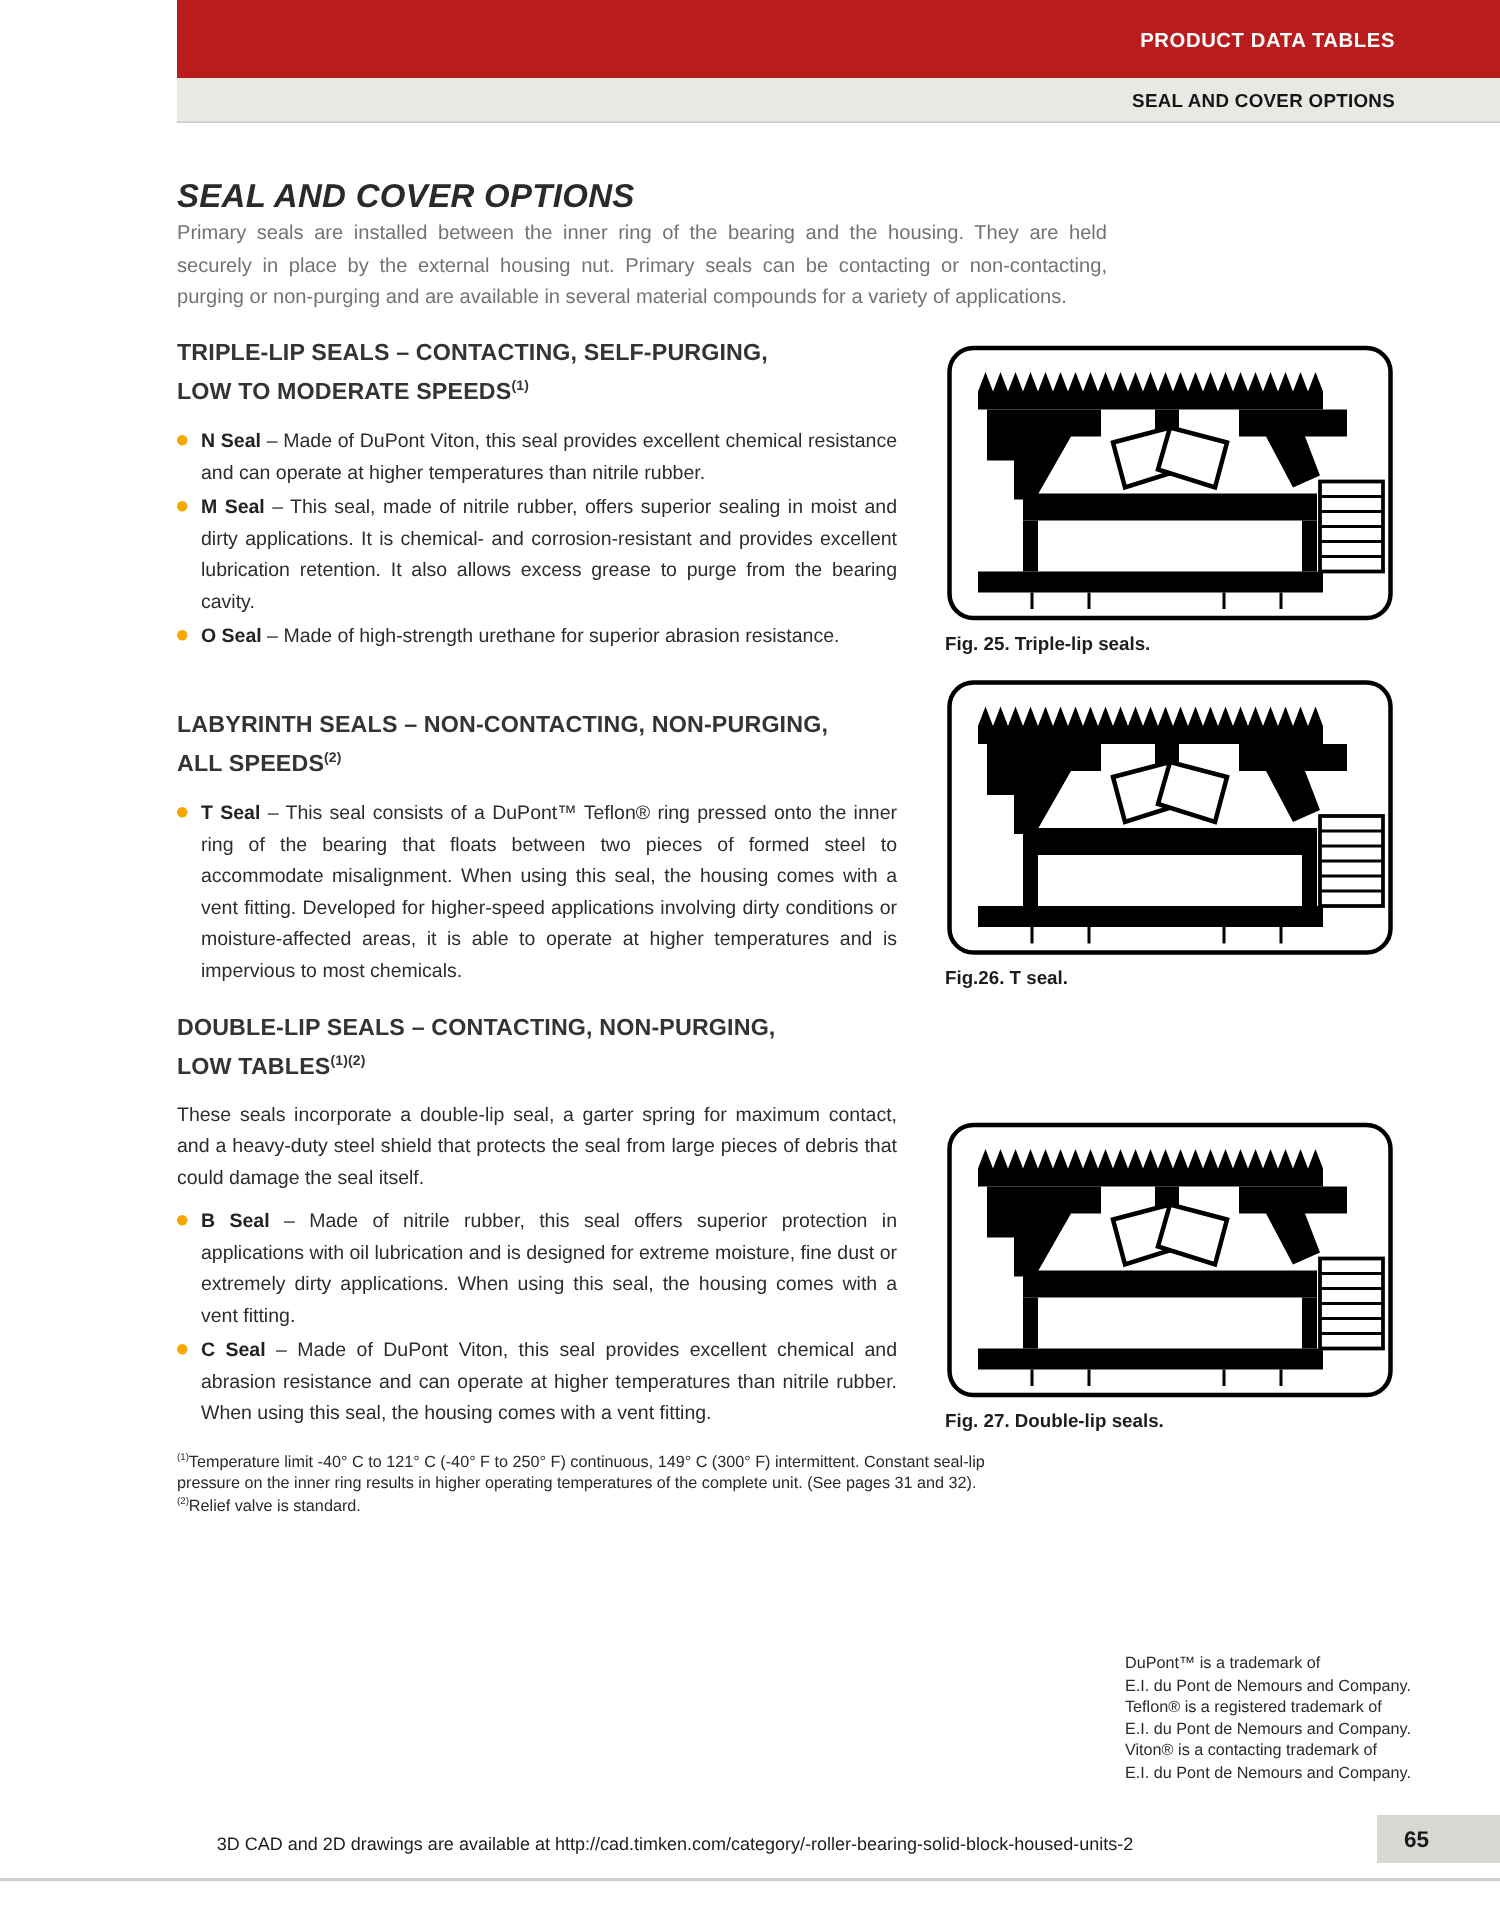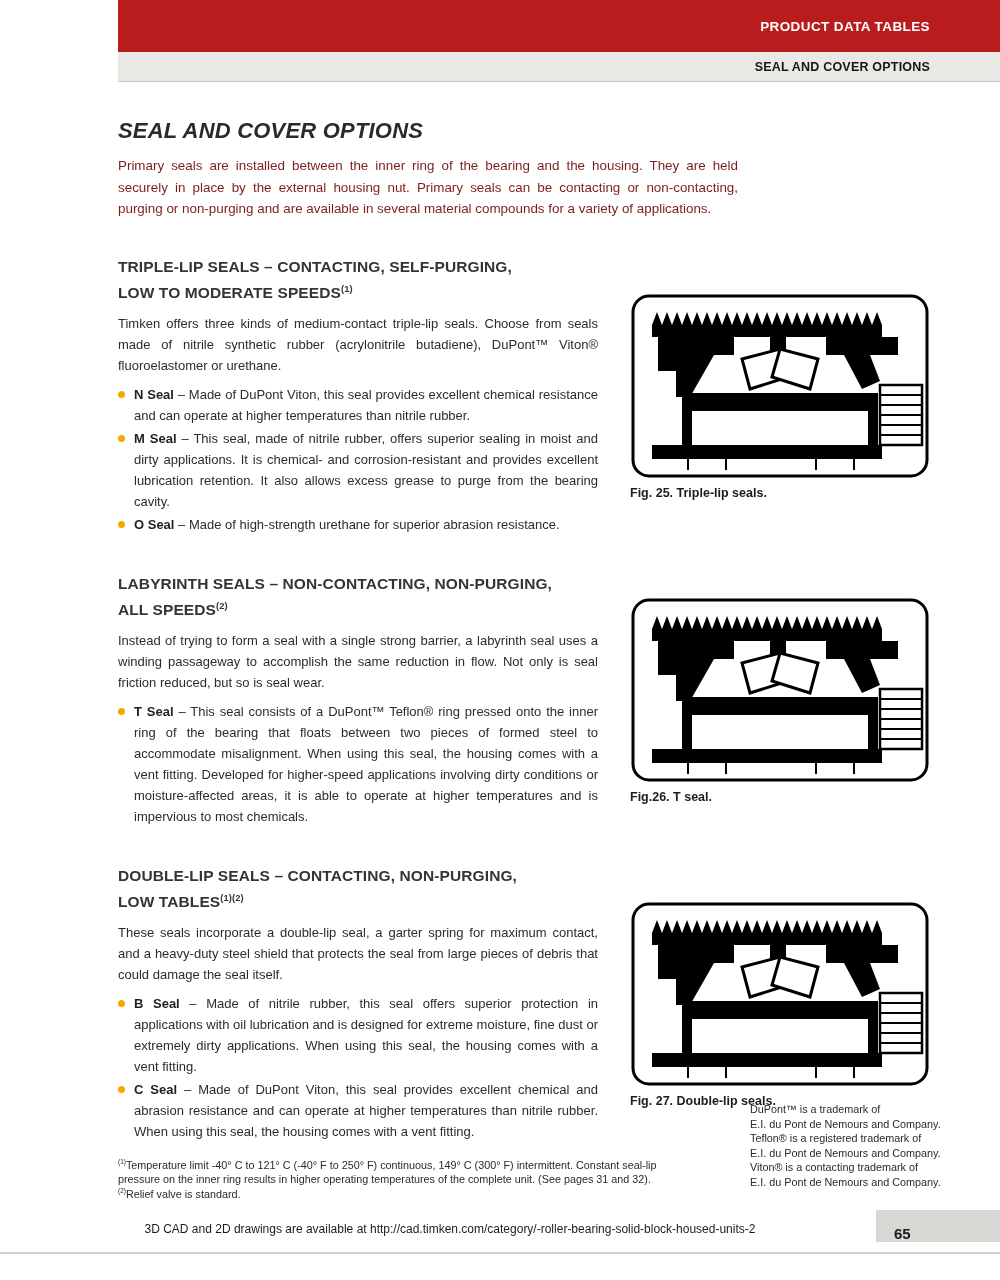--- a/index.html
+++ b/index.html
@@ -24,23 +24,23 @@
     position:absolute; left:118px; right:0; top:52px; height:30px;
     background:#e9e8e5; border-bottom:1px solid #c9c8c5;
     display:flex; align-items:center; justify-content:flex-end; padding-right:70px;
   }
   .gray-bar .bar-text { color:#161616; font-weight:bold; font-size:12.5px; letter-spacing:.2px; }
 
   
   .content { position:absolute; top:100px; left:118px; width:812px; }
   h1.title { font-style:italic; font-weight:bold; font-size:22px; color:#2a2a2a; margin-top:18px; letter-spacing:.2px; }
   h2.subtitle { font-weight:bold; font-size:18px; color:#1e1e1e; margin-top:6px; }
-  p.intro { margin-top:11px; width:620px; font-size:13.4px; line-height:21.5px; text-align:justify; color:#7f1d1d; }
-
-  .section { display:flex; align-items:center; margin-top:34px; }
+  p.intro { width:620px; font-size:13.4px; line-height:21.5px; text-align:justify; color:#737373; }
+
+  .section { display:flex; align-items:flex-end; margin-top:14px; }
   .text-col { width:480px; }
   .fig-col { width:300px; margin-left:32px; margin-top:2px; }
 
   h3.sec-heading { font-size:15.5px; line-height:26px; font-weight:bold; color:#343434; letter-spacing:.1px; }
   h3.sec-heading sup, .fn sup { font-size:60%; vertical-align:super; line-height:0; }
   .sec-body { margin-top:7px; font-size:13px; line-height:21px; text-align:justify; color:#2c2c2c; }
 
   ul.bullets { list-style:none; margin-top:8px; }
   ul.bullets li { position:relative; padding-left:16px; font-size:13px; line-height:21px; text-align:justify; margin-bottom:2px; color:#2c2c2c; }
   .dot { position:absolute; left:0; top:7px; width:7px; height:7px; border-radius:50%; background:#f6a800; }
@@ -56,22 +56,22 @@
     position:absolute; left:750px; top:1102px; width:200px;
     font-size:10.8px; line-height:14.5px; color:#2a2a2a;
   }
 
   
   .footer-note {
     position:absolute; left:0; top:1222px; width:900px;
     text-align:center; font-weight:normal; font-size:12px; color:#1c1c1c;
   }
   .page-number-box {
-    position:absolute; right:0; top:1210px; width:124px; height:32px;
-    background:#d8d7d4; display:flex; align-items:flex-end; padding-left:18px;
+    position:absolute; right:0; top:1210px; width:82px; height:32px;
+    background:#d8d7d4; display:flex; align-items:center; padding-left:18px;
   }
   .page-number-box .num { font-weight:bold; font-size:15px; color:#1a1a1a; }
   .bottom-rule { position:absolute; left:0; top:1252px; width:1000px; height:2px; background:#cfcecb; }
 </style>
 </head>
 <body>
 
 <svg width="0" height="0" style="position:absolute" aria-hidden="true">
   <symbol id="bearing-xsec" viewBox="0 0 300 186">
     <rect x="3" y="3" width="294" height="180" rx="16" fill="#ffffff" stroke="#000" stroke-width="3"></rect>
@@ -118,21 +118,20 @@
   <div class="content">
     <h1 class="title">SEAL AND COVER OPTIONS</h1>
     <p class="intro">Primary seals are installed between the inner ring of the bearing and the housing. They are held securely in place by the external housing nut. Primary seals can be contacting or non-contacting, purging or non-purging and are available in several material compounds for a variety of applications.</p>
 
     <div class="section">
       <div class="text-col">
         <h3 class="sec-heading">
           <span>TRIPLE-LIP SEALS – CONTACTING, SELF-PURGING,</span><br>
           <span>LOW TO MODERATE SPEEDS</span><sup>(1)</sup>
         </h3>
-        <p class="sec-body">Timken offers three kinds of medium-contact triple-lip seals. Choose from seals made of nitrile synthetic rubber (acrylonitrile butadiene), DuPont™ Viton® fluoroelastomer or urethane.</p>
         <ul class="bullets">
           <li>
             <span class="dot"></span>
             <span class="term">N Seal</span><span> – Made of DuPont Viton, this seal provides excellent chemical resistance and can operate at higher temperatures than nitrile rubber.</span>
           </li>
           <li>
             <span class="dot"></span>
             <span class="term">M Seal</span><span> – This seal, made of nitrile rubber, offers superior sealing in moist and dirty applications. It is chemical- and corrosion-resistant and provides excellent lubrication retention. It also allows excess grease to purge from the bearing cavity.</span>
           </li>
           <li>
@@ -148,21 +147,20 @@
         <div class="fig-caption">Fig. 25. Triple-lip seals.</div>
       </div>
     </div>
 
     <div class="section">
       <div class="text-col">
         <h3 class="sec-heading">
           <span>LABYRINTH SEALS – NON-CONTACTING, NON-PURGING,</span><br>
           <span>ALL SPEEDS</span><sup>(2)</sup>
         </h3>
-        <p class="sec-body">Instead of trying to form a seal with a single strong barrier, a labyrinth seal uses a winding passageway to accomplish the same reduction in flow. Not only is seal friction reduced, but so is seal wear.</p>
         <ul class="bullets">
           <li>
             <span class="dot"></span>
             <span class="term">T Seal</span><span> – This seal consists of a DuPont™ Teflon® ring pressed onto the inner ring of the bearing that floats between two pieces of formed steel to accommodate misalignment. When using this seal, the housing comes with a vent fitting. Developed for higher-speed applications involving dirty conditions or moisture-affected areas, it is able to operate at higher temperatures and is impervious to most chemicals.</span>
           </li>
         </ul>
       </div>
       <div class="fig-col">
         <svg class="figure-image" viewBox="0 0 300 186">
             <use href="#bearing-xsec"></use>

